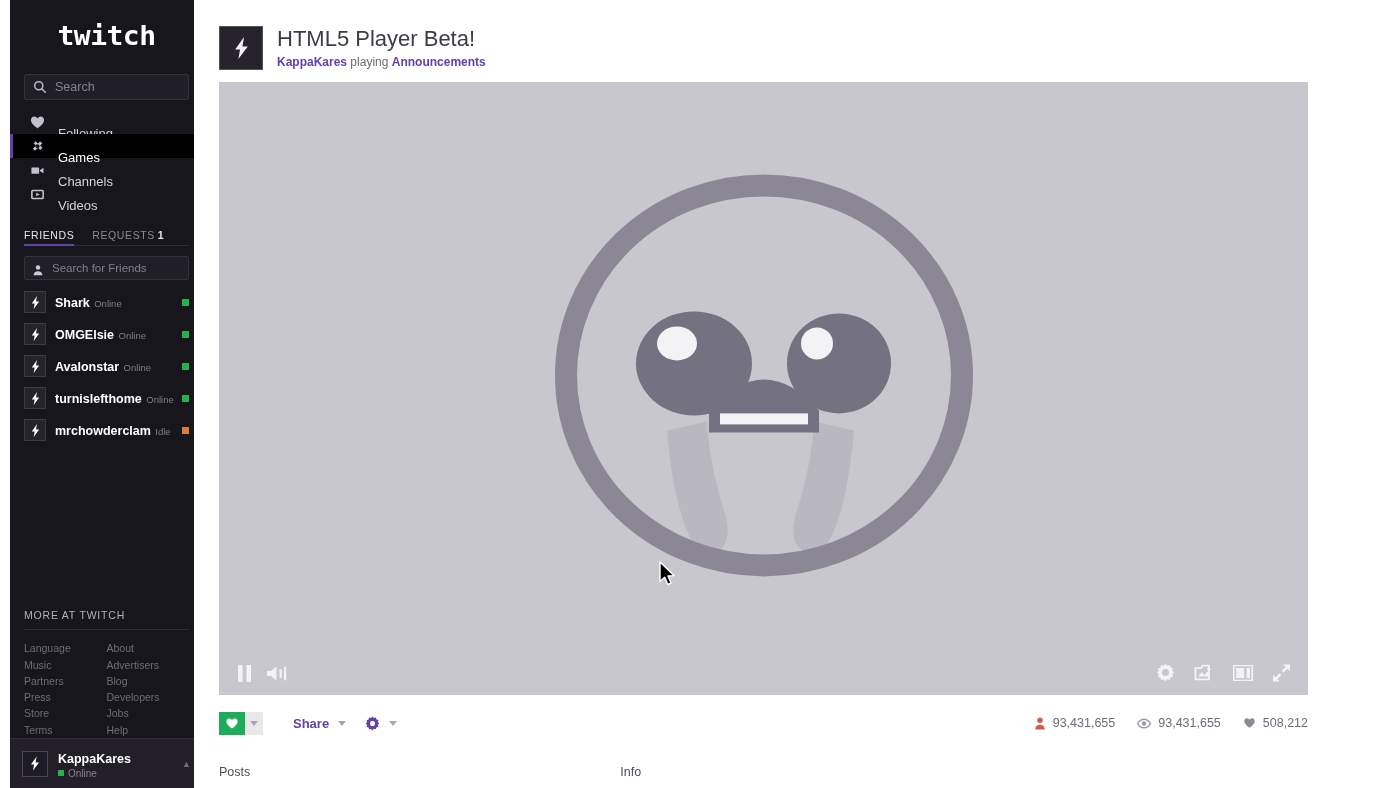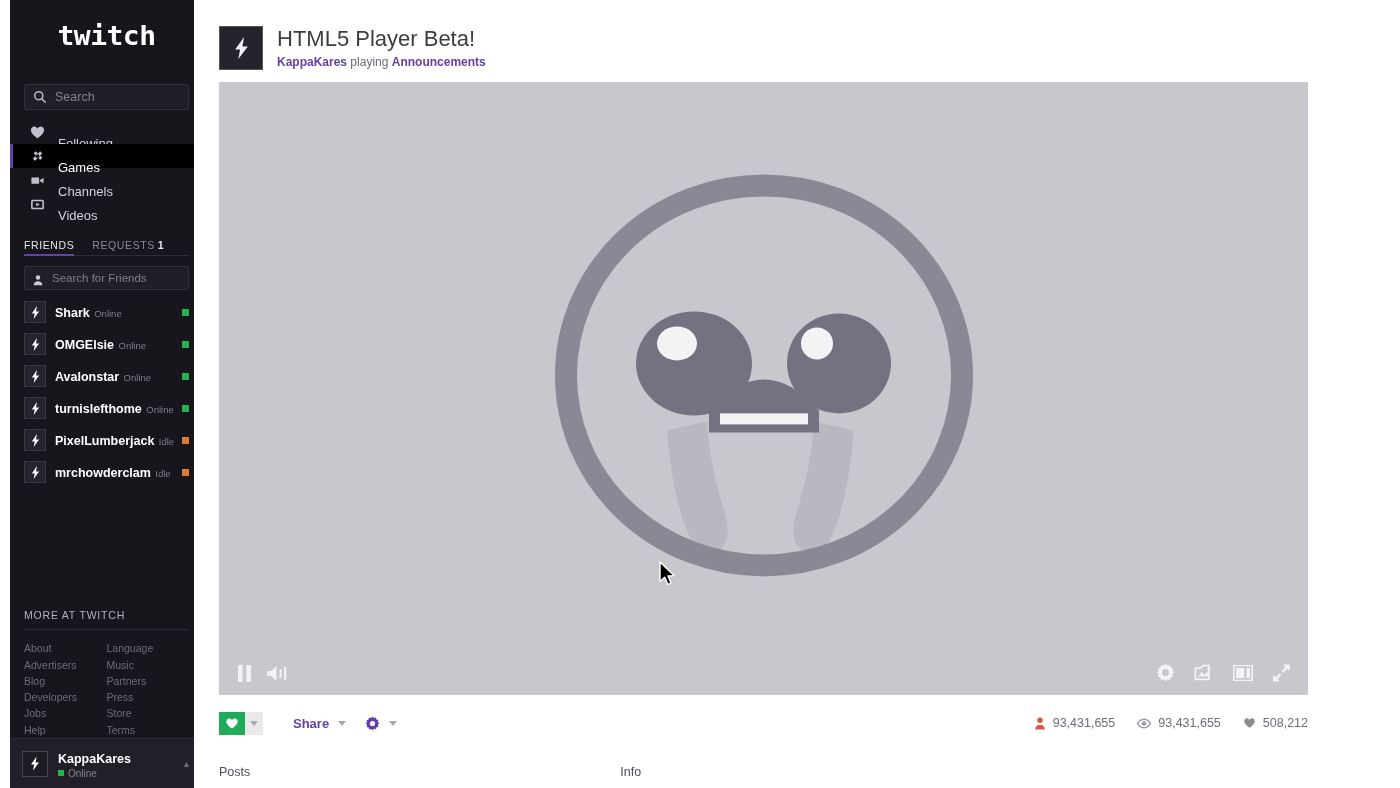--- a/index.html
+++ b/index.html
@@ -23,21 +23,21 @@
     height: 72px; display: flex; align-items: center; justify-content: center;
   }
   .logo-text {
     color: #fff; font-size: 28px; font-weight: 700;
     letter-spacing: -0.5px;
     font-family: "DejaVu Sans Mono", monospace;
     text-shadow: 2px 0 0 #17161c, -2px 0 0 #17161c;
     transform: scaleY(0.92);
   }
   .search-box {
-    margin: 12px 14px 10px 14px; height: 26px;
+    margin: 2px 14px 10px 14px; height: 26px;
     background: #201e26; border: 1px solid #34313c;
     display: flex; align-items: center; padding: 0 8px;
     border-radius: 2px;
   }
   .search-box .ico { width: 14px; height: 14px; margin-right: 8px; flex: none; }
   .search-box input {
     background: transparent; border: 0; outline: none;
     color: #b6b2c2; font-size: 12.5px; width: 100%;
     font-family: "Liberation Sans", sans-serif;
   }
@@ -308,57 +308,45 @@
         </span>
         <span class="fdot" style="background:#26b24b"></span>
       </div>
       <div class="friend-row">
         <span class="fav">
             <svg viewBox="0 0 12 14">
               <path d="M7.6 0L2 8h3.1L4 14 10 6H6.6z" fill="#fff"></path>
             </svg>
           </span>
         <span class="fmeta">
-          <span class="fname">PixelLumberjack</span>
-          <span class="fstat">Idle</span>
-        </span>
-        <span class="fdot" style="background:#d97d3d"></span>
-      </div>
-      <div class="friend-row">
-        <span class="fav">
-            <svg viewBox="0 0 12 14">
-              <path d="M7.6 0L2 8h3.1L4 14 10 6H6.6z" fill="#fff"></path>
-            </svg>
-          </span>
-        <span class="fmeta">
           <span class="fname">mrchowderclam</span>
           <span class="fstat">Idle</span>
         </span>
         <span class="fdot" style="background:#d97d3d"></span>
       </div>
     </div>
 
     <div class="more-at">
       <div class="more-title">MORE AT TWITCH</div>
       <div class="links">
+        <div class="col">
+          <a>Language</a>
+          <a>Music</a>
+          <a>Partners</a>
+          <a>Press</a>
+          <a>Store</a>
+          <a>Terms</a>
+        </div>
         <div class="col">
           <a>About</a>
           <a>Advertisers</a>
           <a>Blog</a>
           <a>Developers</a>
           <a>Jobs</a>
           <a>Help</a>
-        </div>
-        <div class="col">
-          <a>Language</a>
-          <a>Music</a>
-          <a>Partners</a>
-          <a>Press</a>
-          <a>Store</a>
-          <a>Terms</a>
         </div>
       </div>
     </div>
 
     <div class="user-bar">
       <span class="uav">
           <svg viewBox="0 0 12 14">
             <path d="M7.6 0L2 8h3.1L4 14 10 6H6.6z" fill="#fff"></path>
           </svg>
         </span>

